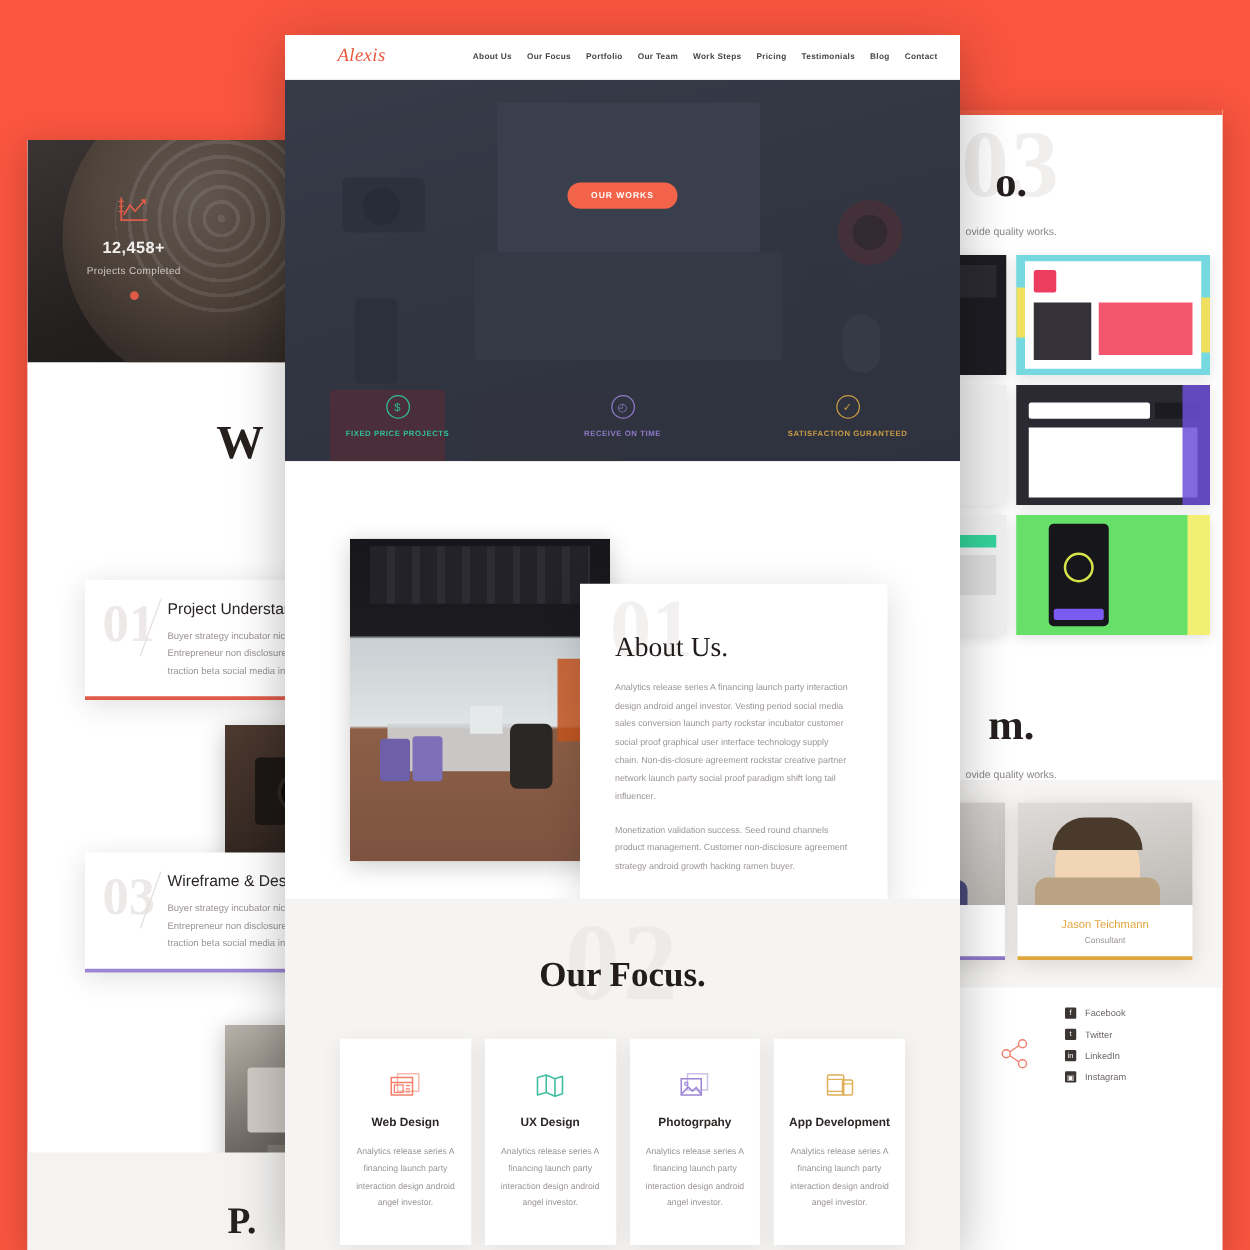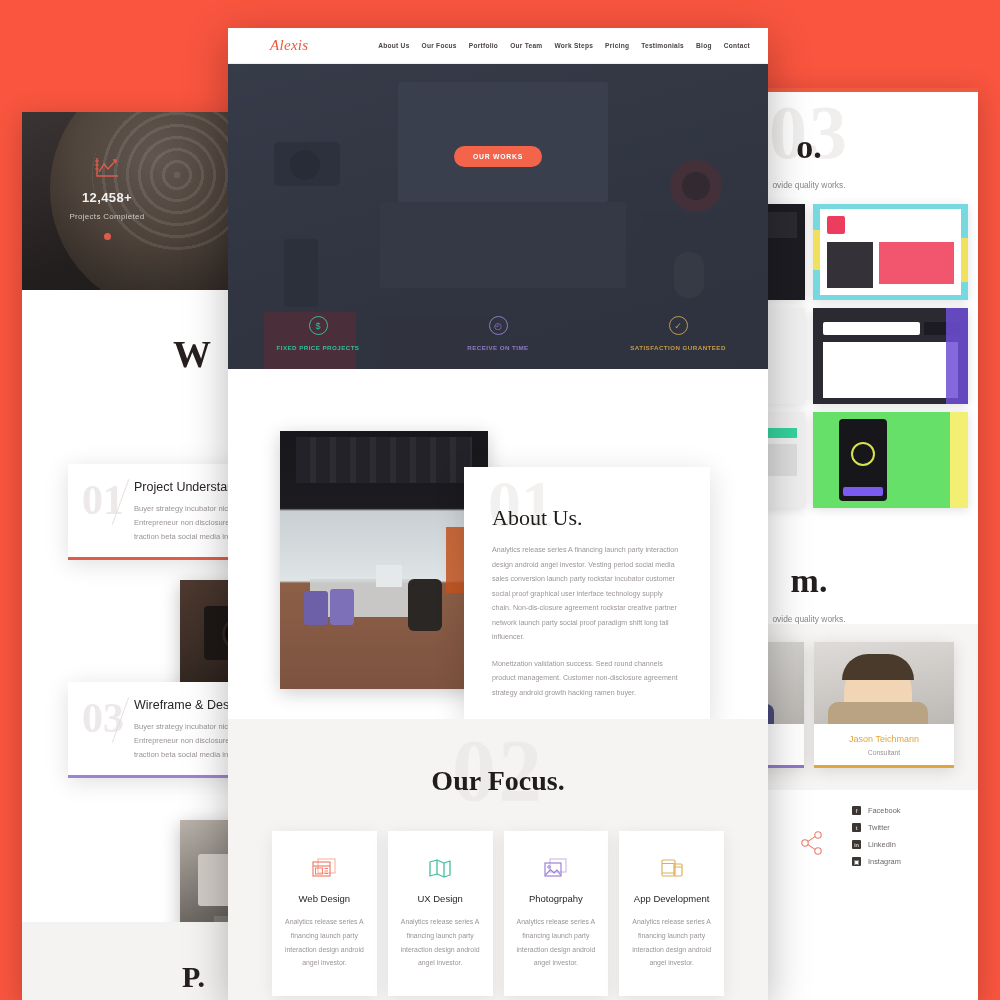--- a/index.html
+++ b/index.html
@@ -161,21 +161,21 @@
   .focus-head { position:relative; text-align:center; }
   .focus-head .wm {
     position:absolute; left:0; right:0; top:-38px;
     font-family:"Liberation Serif", serif; font-size:88px; font-weight:bold; color:#edebea; line-height:1; letter-spacing:2px;
   }
   .focus-head .h { position:relative; font-family:"Liberation Serif", serif; font-size:28px; font-weight:bold; color:#221d1c; }
   .focus-head .s { position:relative; font-size:8px; color:#8d8785; margin-top:14px; }
   .focus-cards { display:flex; gap:11px; justify-content:center; margin-top:34px; padding:0 44px; }
   .fcard { flex:1; background:#fff; position:relative; padding:22px 12px 26px; box-shadow:0 3px 16px rgba(0,0,0,.08); }
   .fcard .fi { height:30px; display:flex; align-items:center; justify-content:center; }
-  .fcard .ft { text-align:center; font-size:9.5px; font-weight:400; color:#2c2625; margin-top:10px; }
+  .fcard .ft { text-align:center; font-size:9.5px; font-weight:700; color:#2c2625; margin-top:10px; }
   .fcard .fb { text-align:center; font-size:6.9px; line-height:2; color:#9b9593; margin-top:11px; }
 </style>
 </head>
 <body>
 
 <div class="stage">
 
   <div class="panel shadow-md" id="page-left">
 
     <div class="counter-band">

